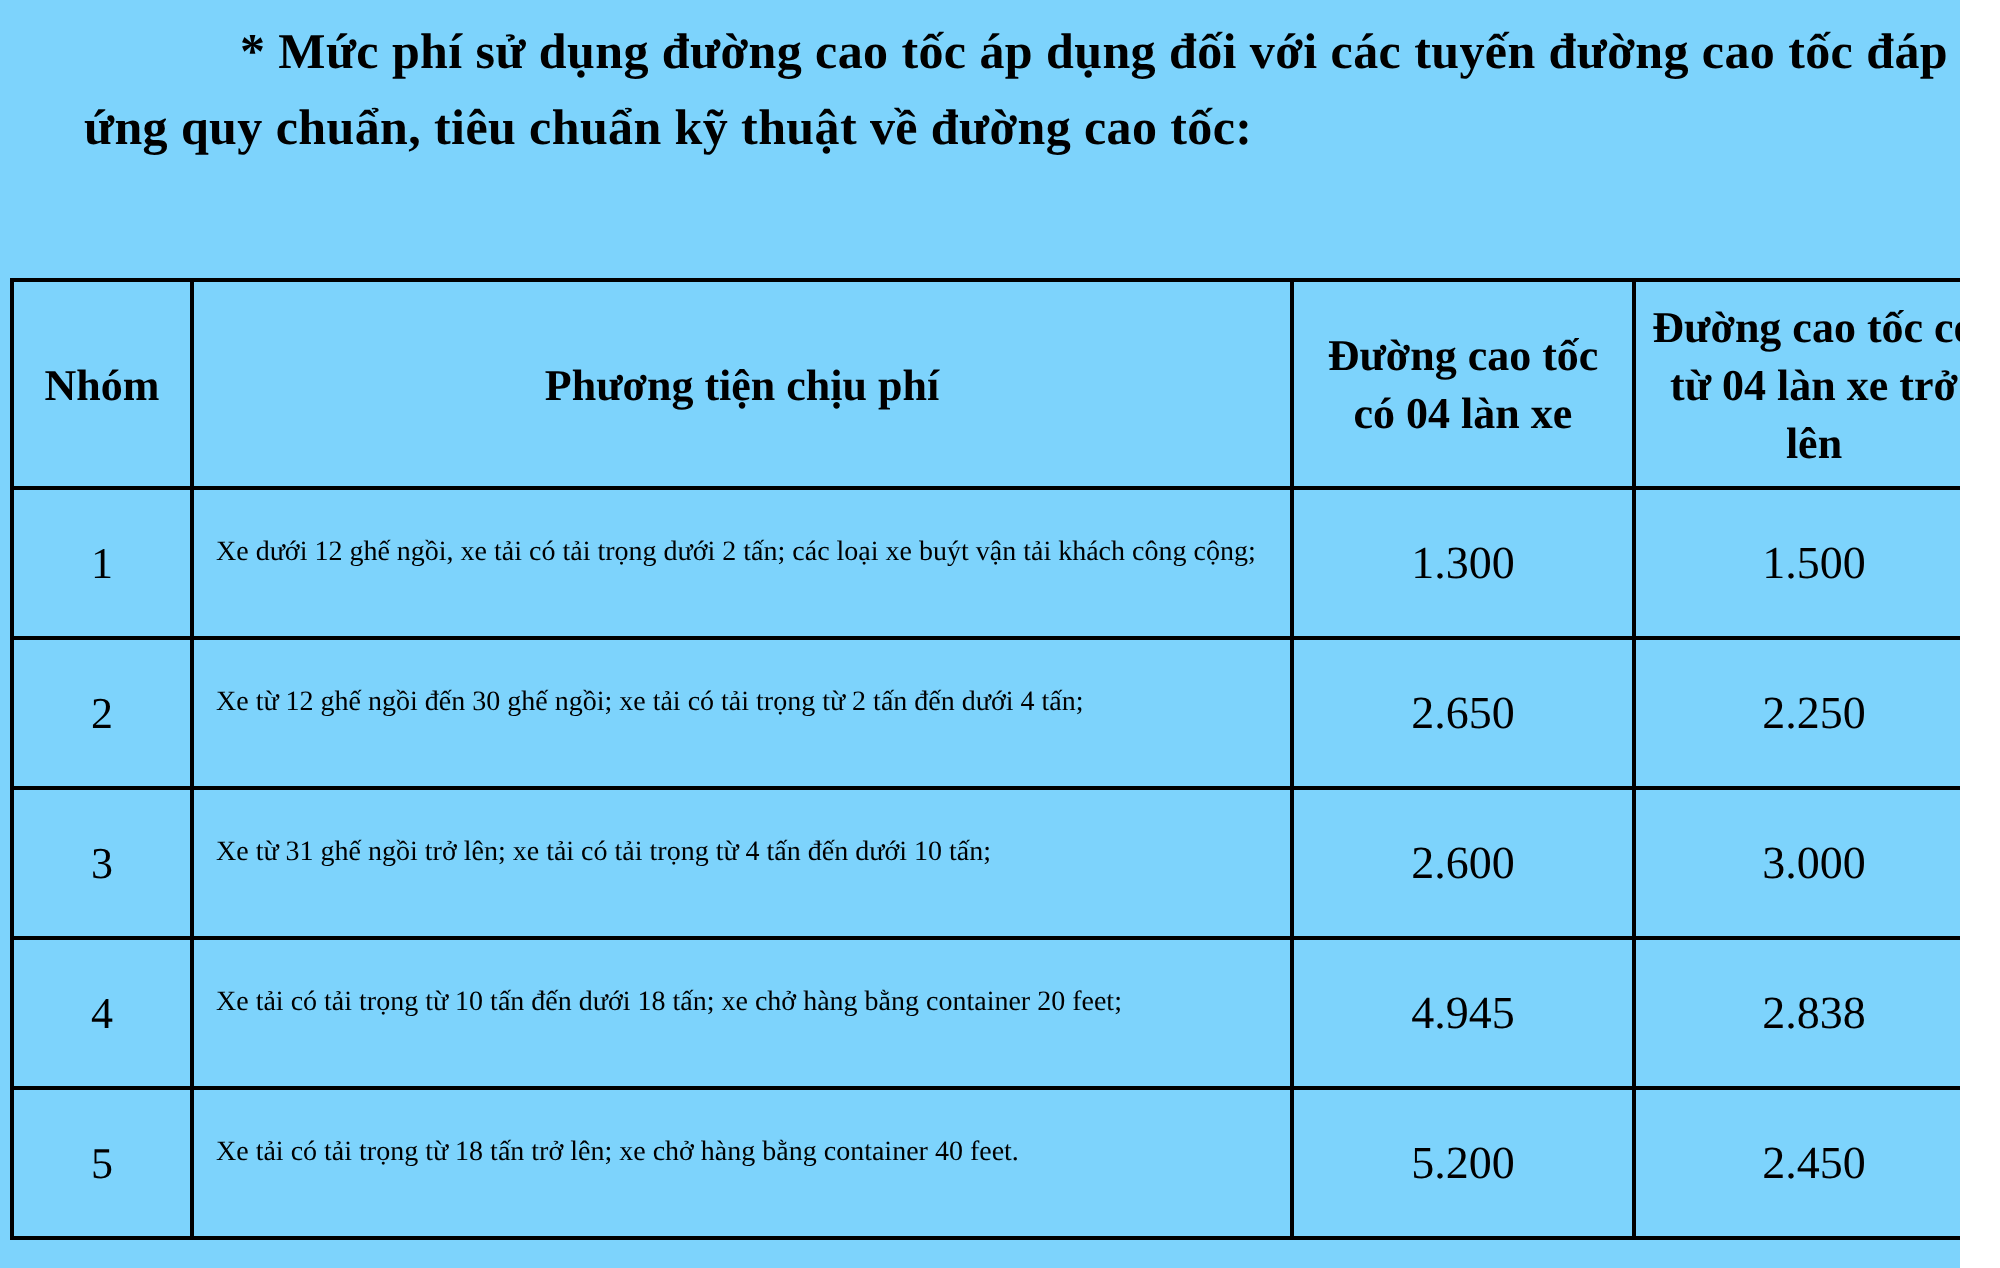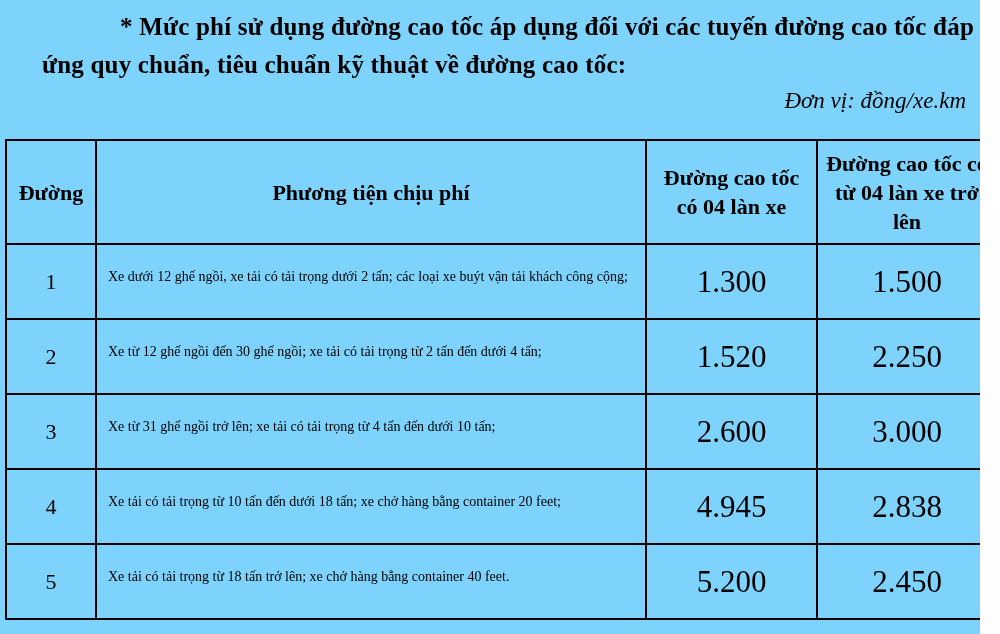--- a/index.html
+++ b/index.html
@@ -63,58 +63,57 @@
     height: 75px;
   }
   td.cell-vehicle {
     text-align: justify;
     font-size: 14px;
     line-height: 33px;
     padding: 3px 12px 14px 11px;
   }
   td.cell-fee {
     text-align: center;
-    font-size: 31px;
+    font-size: 23px;
   }
 </style>
 </head>
 <body>
 
 <div class="page">
 
   <p class="doc-title">* Mức phí sử dụng đường cao tốc áp dụng đối với các tuyến đường cao tốc đáp ứng quy chuẩn, tiêu chuẩn kỹ thuật về đường cao tốc:</p>
 
-  <p class="unit-label">Đơn vị: đồng/xe.km</p>
 
   <table class="fee-table">
     <colgroup>
       <col style="width:90px">
       <col style="width:550px">
       <col style="width:171px">
       <col style="width:180px">
     </colgroup>
     <thead>
       <tr>
-        <th>Đường</th>
+        <th>Nhóm</th>
         <th>Phương tiện chịu phí</th>
         <th>Đường cao tốc có 04 làn xe</th>
         <th>Đường cao tốc có từ 04 làn xe trở lên</th>
       </tr>
     </thead>
     <tbody>
       <tr>
         <td class="cell-group">1</td>
         <td class="cell-vehicle">Xe dưới 12 ghế ngồi, xe tải có tải trọng dưới 2 tấn; các loại xe buýt vận tải khách công cộng;</td>
         <td class="cell-fee">1.300</td>
         <td class="cell-fee">1.500</td>
       </tr>
       <tr>
         <td class="cell-group">2</td>
         <td class="cell-vehicle">Xe từ 12 ghế ngồi đến 30 ghế ngồi; xe tải có tải trọng từ 2 tấn đến dưới 4 tấn;</td>
-        <td class="cell-fee">1.520</td>
+        <td class="cell-fee">2.650</td>
         <td class="cell-fee">2.250</td>
       </tr>
       <tr>
         <td class="cell-group">3</td>
         <td class="cell-vehicle">Xe từ 31 ghế ngồi trở lên; xe tải có tải trọng từ 4 tấn đến dưới 10 tấn;</td>
         <td class="cell-fee">2.600</td>
         <td class="cell-fee">3.000</td>
       </tr>
       <tr>
         <td class="cell-group">4</td>

